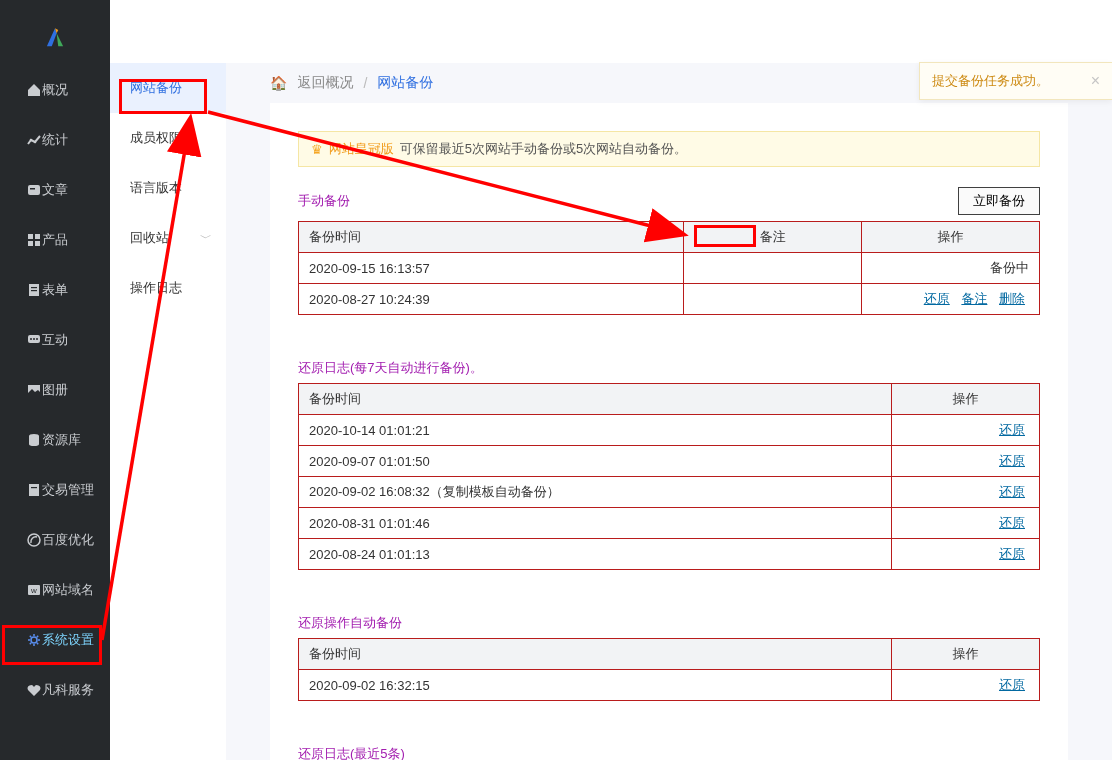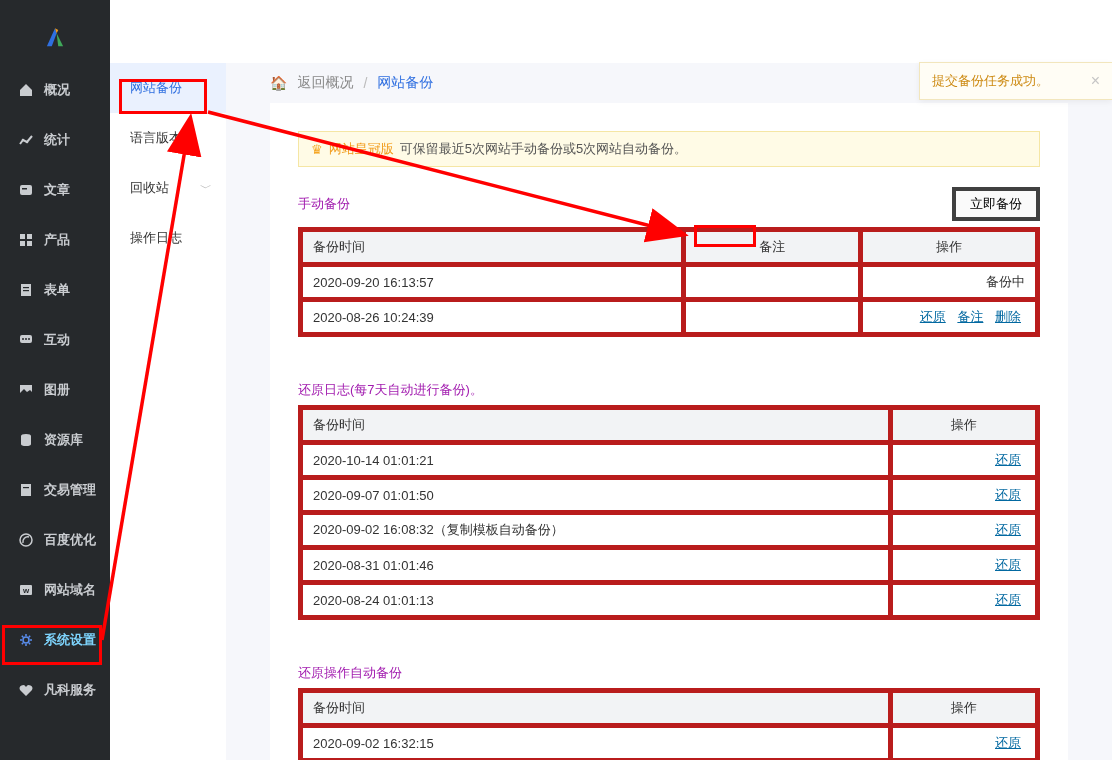--- a/index.html
+++ b/index.html
@@ -7,22 +7,22 @@
 
   
   .sidebar {
     position: absolute; left: 0; top: 0; width: 110px; height: 760px;
     background: #26292c; color: #c9ccd0; font-size: 13px;
     padding-top: 10px;
   }
   .sidebar .logo { height: 55px; display:flex; align-items:center; justify-content:center; }
   .sidebar .logo svg { width: 26px; height: 26px; }
   .sidebar .item {
-    height: 50px; display:flex; align-items:center; gap:10px;
-    padding-left: 18px; cursor: pointer; font-weight: bold;
+    height: 50px; display:flex; align-items:center; 
+    padding-left: 26px; cursor: pointer;
   }
   .sidebar .item .icon { width:16px; height:16px; display:inline-block; }
   .sidebar .item.active { color:#7dd3fc; }
 
   
   .red-box {
     position:absolute; border:3px solid #ff0000; pointer-events:none;
   }
 
   
@@ -61,27 +61,27 @@
   .notice {
     background:#fffbe6; border:1px solid #f5e6a4; padding:8px 12px;
     display:flex; align-items:center; gap:6px; color:#555; margin-bottom:20px;
   }
   .notice .badge { color:#f5a623; }
   .notice .btxt { color:#f29b1a; }
 
   .section-title { display:flex; align-items:center; margin:16px 0 6px 0; }
   .section-title .t { color:#a21caf; }
   .section-title .btn {
-    margin-left:auto; border:4px solid #404040; background:#fafafa; padding:4px 14px;
+    margin-left:auto; border:1px solid #404040; background:#fafafa; padding:4px 14px;
     font-size:13px; cursor:pointer;
   }
 
   table.grid { width:100%; border-collapse:collapse; }
   table.grid th, table.grid td {
-    border:5px solid #b91c1c; padding:6px 10px; font-weight:normal; font-size:13px;
+    border:1px solid #b91c1c; padding:6px 10px; font-weight:normal; font-size:13px;
     text-align:left; color:#333;margin-left:8px;
   }
   table.grid th { background:#f2f3f5; text-align:center; }
   table.grid th.left { text-align:left; }
   table.grid .ops { text-align:right; }
   table.grid .ops a { color:#0369a1; margin:0 4px; text-decoration:underline; cursor:pointer; }
   table.grid .backing { color:#333; text-decoration:none; }
 
   .section-gap { height:28px; }
 
@@ -210,20 +210,23 @@
 
 <div class="red-box" style="left:2px; top:625px; width:100px; height:40px;"></div>
 
 <div class="topblank"></div>
 
 <div class="subnav">
   <div class="sitem active">
       <span>网站备份</span>
     </div>
   <div class="sitem">
+      <span>成员权限</span>
+    </div>
+  <div class="sitem">
       <span>语言版本</span>
     </div>
   <div class="sitem">
       <span>回收站</span>
       <span class="chev">﹀</span>
     </div>
   <div class="sitem">
       <span>操作日志</span>
     </div>
 </div>
@@ -251,26 +254,26 @@
       <button class="btn">立即备份</button>
     </div>
     <table class="grid">
       <tbody>
           <tr>
         <th class="left" style="width:52%">备份时间</th>
         <th style="width:24%">备注</th>
         <th style="width:24%">操作</th>
       </tr>
       <tr>
-        <td>2020-09-20 16:13:57</td>
+        <td>2020-09-15 16:13:57</td>
         <td></td>
         <td class="ops"><span class="backing">备份中</span></td>
       </tr>
       <tr>
-        <td>2020-08-26 10:24:39</td>
+        <td>2020-08-27 10:24:39</td>
         <td></td>
         <td class="ops">
           <a>还原</a>
           <a>备注</a>
           <a>删除</a>
         </td>
       </tr>
     </tbody>
       </table>
 

